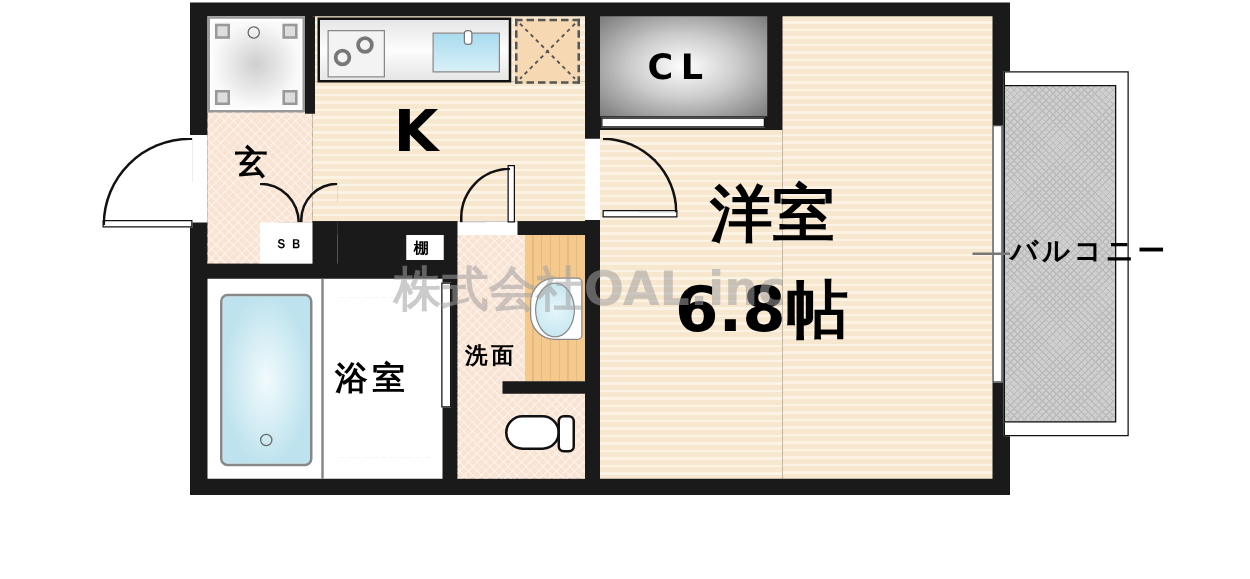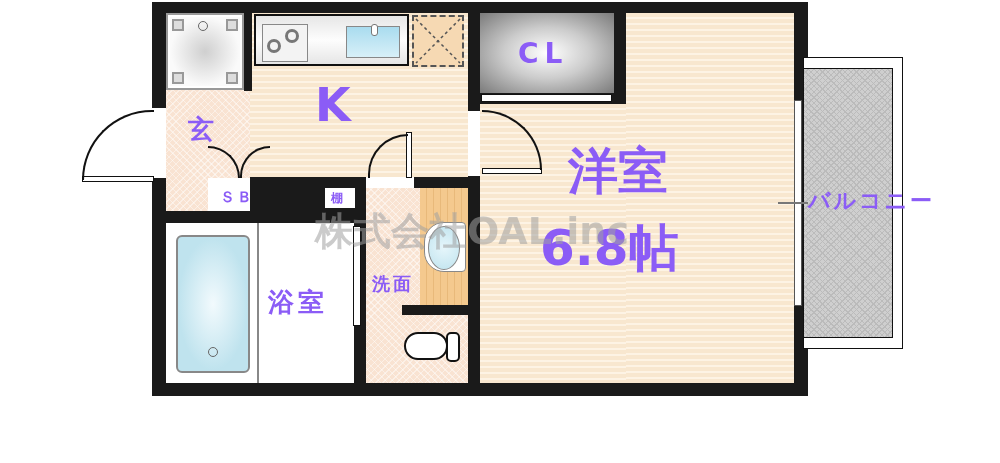--- a/index.html
+++ b/index.html
@@ -2,21 +2,21 @@
 <html><head>
 <meta charset="utf-8">
 <style>
   html,body{margin:0;padding:0;background:#ffffff;}
   body{width:1000px;height:463px;position:relative;overflow:hidden;font-family:"DejaVu Sans","Liberation Sans",sans-serif;}
   .abs{position:absolute;}
   .wall{position:absolute;background:#1a1a1a;}
   .floor-wood{background:repeating-linear-gradient(180deg,#f8e7cf 0,#f8e7cf 4px,#fdf3e4 4px,#fdf3e4 6px);}
   .floor-tile{background-color:#f9e3d2;background-image:repeating-linear-gradient(45deg,rgba(255,255,255,.45) 0 1px,transparent 1px 5px),repeating-linear-gradient(-45deg,rgba(255,255,255,.45) 0 1px,transparent 1px 5px);}
   .floor-slat{background:repeating-linear-gradient(90deg,#f4c98e 0,#f4c98e 6px,#e8b97a 6px,#e8b97a 7px);}
-  .label{position:absolute;color:#8b5cf6;font-weight:bold;white-space:nowrap;}
+  .label{position:absolute;color:#000000;font-weight:bold;white-space:nowrap;}
   .white{background:#ffffff;}
   .door-leaf{position:absolute;background:#fff;border:1.5px solid #111;box-sizing:border-box;}
   .arc{position:absolute;border:2px solid #111;box-sizing:border-box;}
 </style>
 </head>
 <body>
 
 <div class="wall" style="left:152px;top:2px;width:656px;height:394px;"></div>
 
 <div class="abs" style="left:166px;top:13px;width:78px;height:77px;background:#fff;border:2px solid #999;box-sizing:border-box;">
@@ -48,21 +48,21 @@
   <svg width="48" height="48" style="position:absolute;left:0;top:0;">
       <line x1="2" y1="2" x2="46" y2="46" stroke="#555" stroke-width="1.5" stroke-dasharray="3,3"></line>
       <line x1="46" y1="2" x2="2" y2="46" stroke="#555" stroke-width="1.5" stroke-dasharray="3,3"></line>
     </svg>
 </div>
 <div class="label" style="left:315px;top:78px;font-size:46px;font-family:'DejaVu Sans',sans-serif;">K</div>
 
 <div class="wall" style="left:244px;top:13px;width:8px;height:78px;"></div>
 
 <div class="abs white" style="left:208px;top:178px;width:62px;height:33px;"></div>
-<div class="label" style="left:220px;top:188px;font-size:15px;letter-spacing:2px;">ＳＢ</div>
+<div class="label" style="left:220px;top:188px;font-size:10px;letter-spacing:2px;">ＳＢ</div>
 
 <div class="arc" style="left:208px;top:146px;width:32px;height:32px;border-radius:0 32px 0 0;border-left:none;border-bottom:none;"></div>
 <div class="arc" style="left:240px;top:146px;width:30px;height:32px;border-radius:32px 0 0 0;border-right:none;border-bottom:none;"></div>
 
 <div class="abs white" style="left:325px;top:188px;width:30px;height:20px;"></div>
 <div class="label" style="left:331px;top:190px;font-size:12px;">棚</div>
 
 <div class="abs" style="left:480px;top:13px;width:134px;height:80px;background:radial-gradient(ellipse at center,#ffffff 0,#cccccc 45%,#7a7a7a 100%);"></div>
 <div class="label" style="left:518px;top:37px;font-size:28px;letter-spacing:6px;">CL</div>
 <div class="abs white" style="left:481px;top:94px;width:131px;height:8px;border:1.5px solid #111;box-sizing:border-box;"></div>

